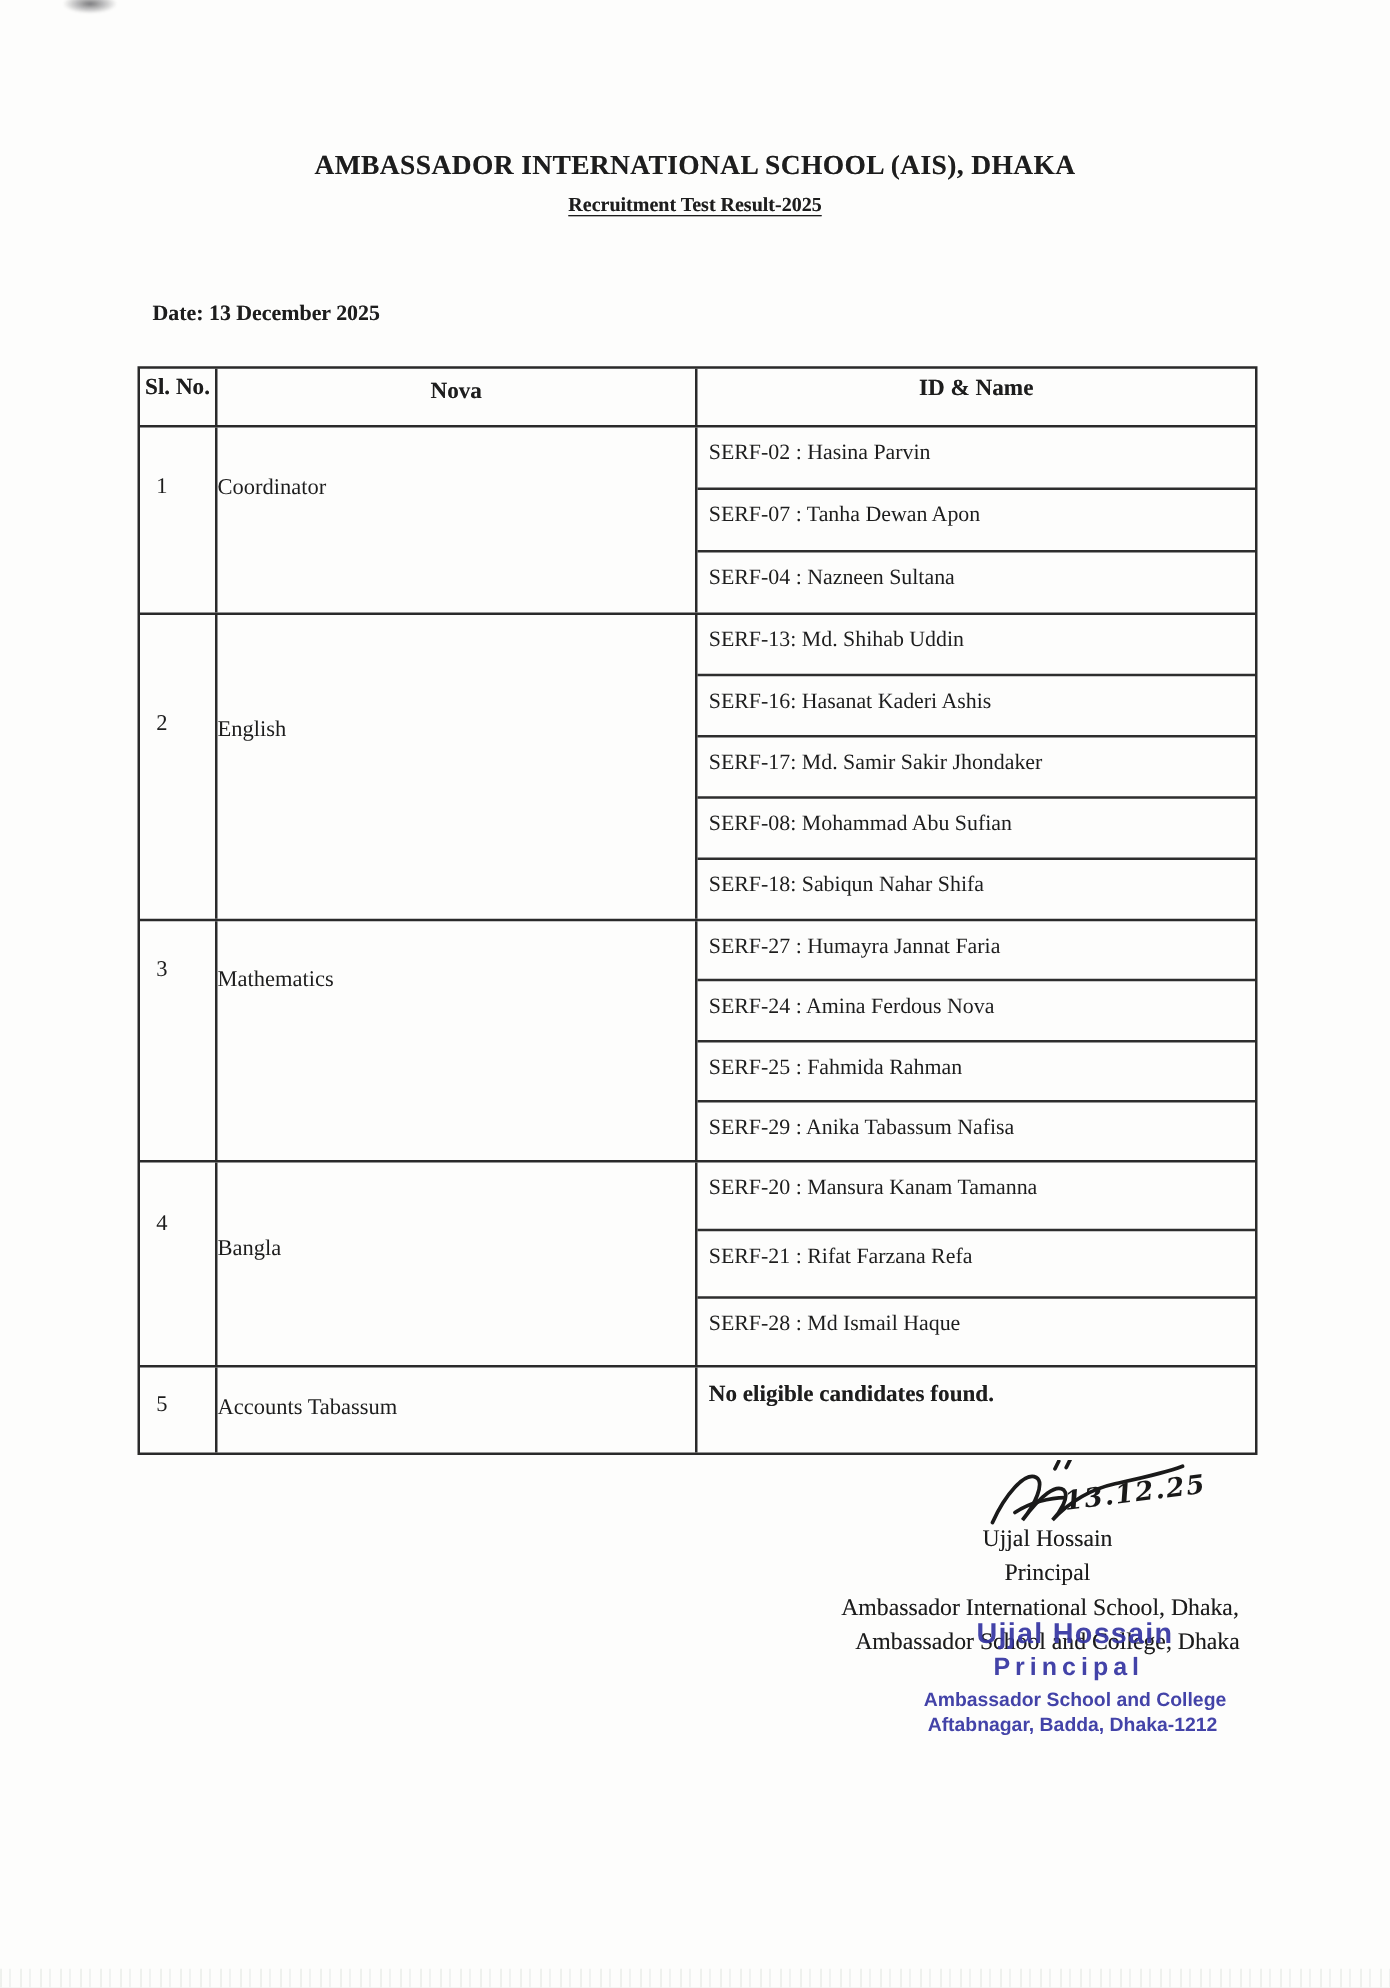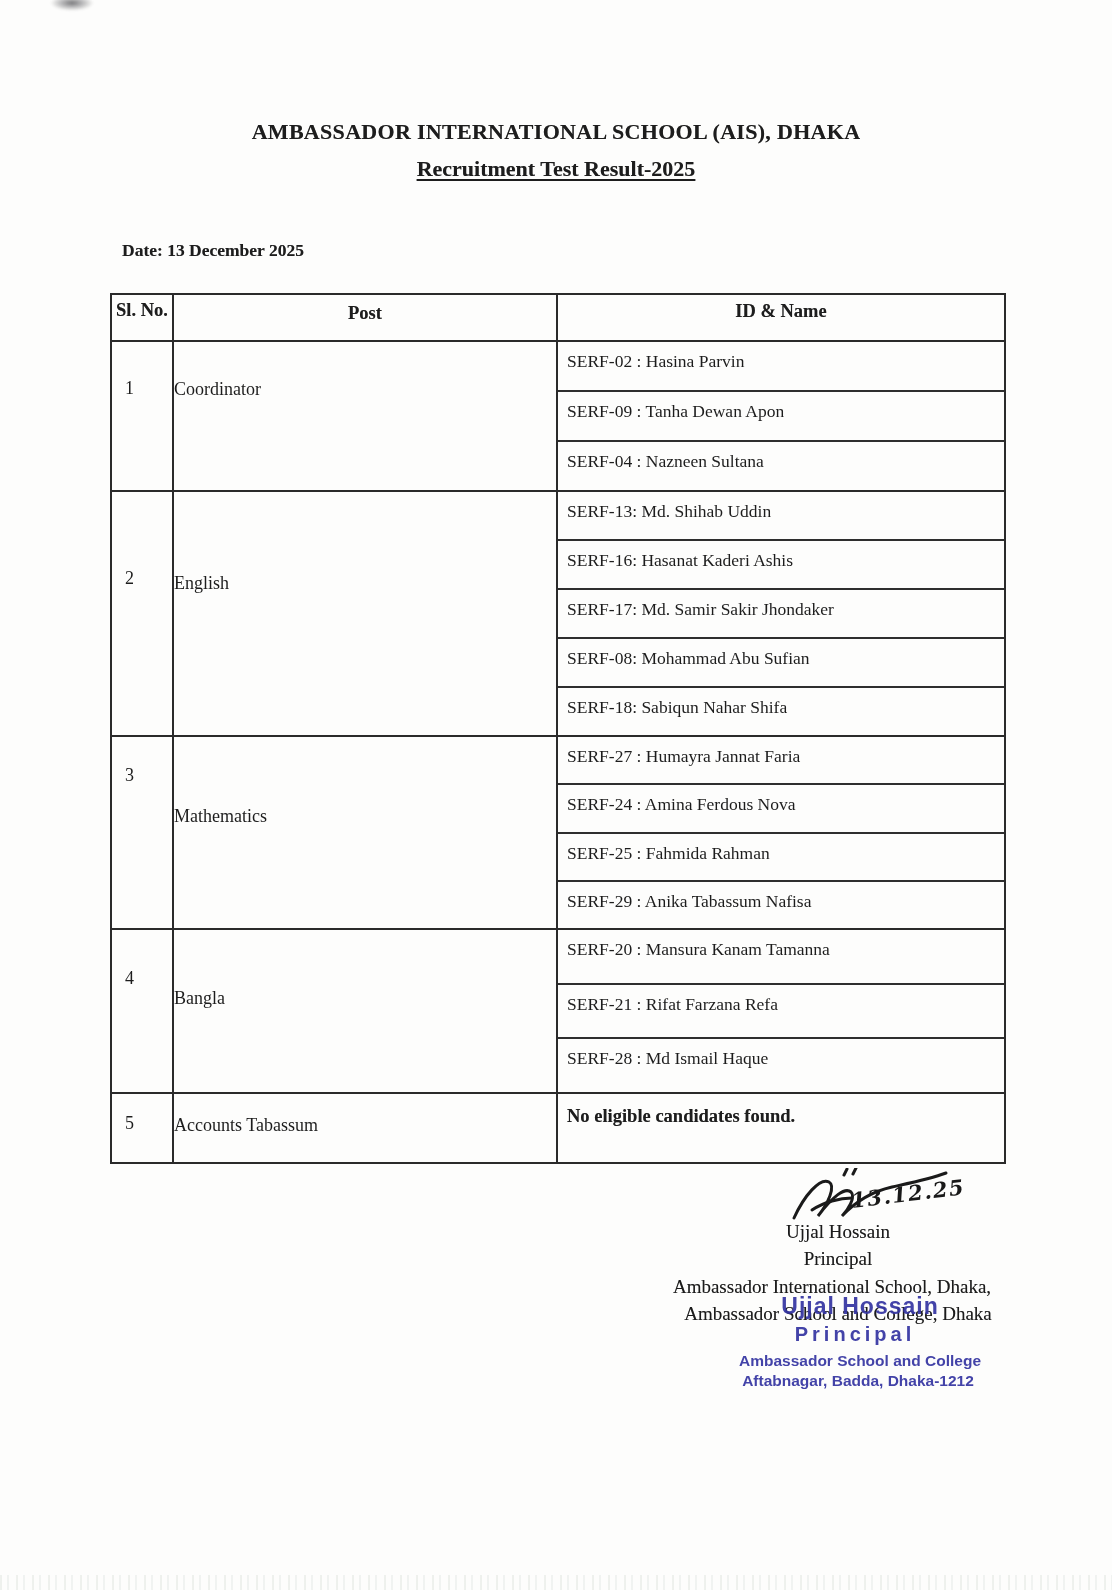--- a/index.html
+++ b/index.html
@@ -22,21 +22,21 @@
       rgba(95,125,115,0.08) 7px 9px, transparent 9px 16px);
     filter:blur(0.4px);
   }
   .doc-title {
     position:absolute; top:119px; left:0; width:100%;
     text-align:center; font-size:22px; font-weight:bold; letter-spacing:0.3px;
     text-shadow:0 0 0.5px rgba(0,0,0,0.45);
   }
   .doc-subtitle {
     position:absolute; top:156px; left:0; width:100%;
-    text-align:center; font-size:22px; font-weight:bold;
+    text-align:center; font-size:16px; font-weight:bold;
     text-decoration:underline; text-underline-offset:3px;
     text-shadow:0 0 0.4px rgba(0,0,0,0.4);
   }
   .date-line {
     position:absolute; top:240px; left:122px;
     font-size:17.5px; font-weight:bold;
     text-shadow:0 0 0.4px rgba(0,0,0,0.4);
   }
   
   .rtable {
@@ -62,21 +62,21 @@
 
   .cell-sl  { font-size:18px; padding-left:13px; }
   .cell-post{ text-align:left; font-size:18px; }
   #tbody .trow:nth-child(1) .cell-sl  { padding-top:36px; }
   #tbody .trow:nth-child(2) .cell-sl  { padding-top:76px; }
   #tbody .trow:nth-child(3) .cell-sl  { padding-top:28px; }
   #tbody .trow:nth-child(4) .cell-sl  { padding-top:38px; }
   #tbody .trow:nth-child(5) .cell-sl  { padding-top:19px; }
   #tbody .trow:nth-child(1) .cell-post{ padding-top:37px; }
   #tbody .trow:nth-child(2) .cell-post{ padding-top:81px; }
-  #tbody .trow:nth-child(3) .cell-post{ padding-top:69px; }
+  #tbody .trow:nth-child(3) .cell-post{ padding-top:36px; }
   #tbody .trow:nth-child(4) .cell-post{ padding-top:58px; }
   #tbody .trow:nth-child(5) .cell-post{ padding-top:21px; }
 
   .cand-list { display:flex; flex-direction:column; width:100%;font-family:Liberation Serif, serif; }
   .cand {
     flex:1; border-bottom:2px solid #2e2e2e;
     padding:9px 4px 0 9px; font-size:17.5px; line-height:1.25;
   }
   .cand:last-child { border-bottom:none; }
   .cand.emphasis { font-weight:bold; font-size:18.5px; padding-top:11px;
@@ -112,30 +112,30 @@
 
   <div class="smudge"></div>
 
   <div class="doc-title">AMBASSADOR INTERNATIONAL SCHOOL (AIS), DHAKA</div>
   <div class="doc-subtitle">Recruitment Test Result-2025</div>
   <div class="date-line">Date: 13 December 2025</div>
 
   <div class="rtable">
     <div class="hrow">
       <div class="hcell c-sl">Sl. No.</div>
-      <div class="hcell c-post">Post</div>
+      <div class="hcell c-post">Nova</div>
       <div class="hcell c-id">ID &amp; Name</div>
     </div>
     <div id="tbody">
   <div class="trow">
     <div class="c-sl cell-sl">1</div>
     <div class="c-post cell-post">Coordinator</div>
     <div class="c-id cand-list">
             <div class="cand">SERF-02 : Hasina Parvin</div>
-            <div class="cand">SERF-09 : Tanha Dewan Apon</div>
+            <div class="cand">SERF-07 : Tanha Dewan Apon</div>
             <div class="cand">SERF-04 : Nazneen Sultana</div>
           </div>
   </div>
 
   <div class="trow">
     <div class="c-sl cell-sl">2</div>
     <div class="c-post cell-post">English</div>
     <div class="c-id cand-list">
             <div class="cand">SERF-13: Md. Shihab Uddin</div>
             <div class="cand">SERF-16: Hasanat Kaderi Ashis</div>

